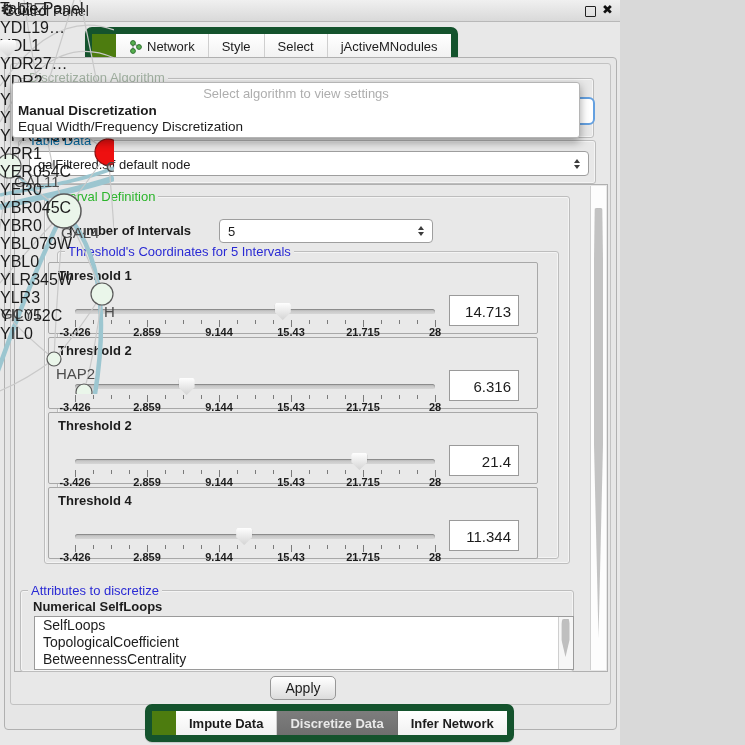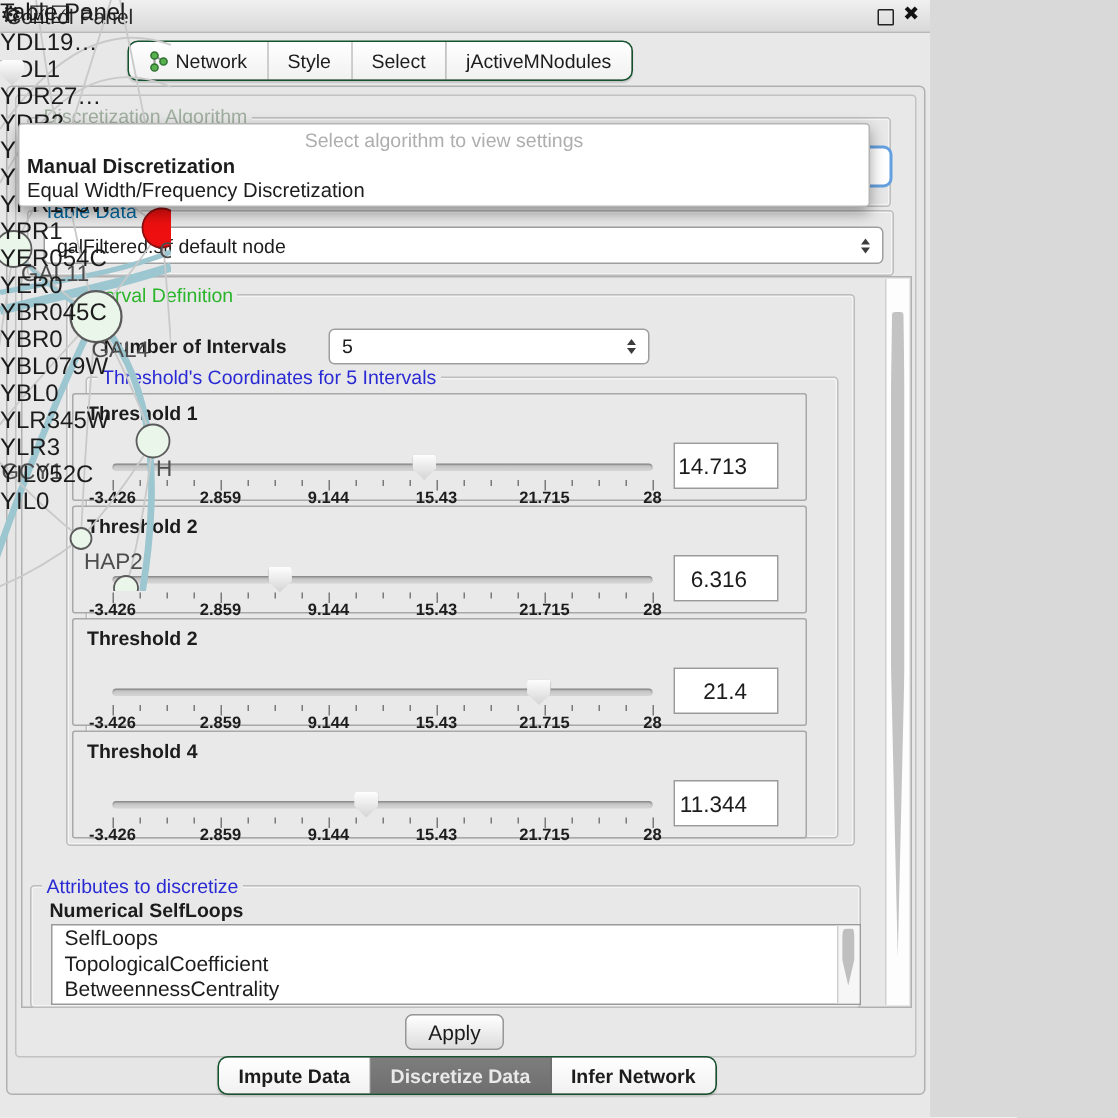--- a/index.html
+++ b/index.html
@@ -10,22 +10,22 @@
   
   .left-panel{left:0;top:0;width:620px;height:745px;background:#e8e8e8;}
   .titlebar{left:0;top:0;width:620px;height:21px;background:linear-gradient(#f0f0f0,#d9d9d9);
             border-bottom:1px solid #b8b8b8;}
   .titlebar .t{position:absolute;left:4px;top:3px;font-size:14px;color:#2a2a2a;}
   .float-ic{position:absolute;left:585px;top:6px;width:9px;height:9px;border:1.5px solid #222;border-radius:1px;}
   .close-ic{position:absolute;left:602px;top:2px;font-size:13px;font-weight:bold;color:#111;
             font-family:"DejaVu Sans",sans-serif;}
 
   
-  .segbar{display:flex;height:25px;background:#737373;border:1px solid #14532d;border-radius:7px;
-          overflow:hidden;box-shadow:0 1px 1px rgba(0,0,0,.15);}
+  .segbar{display:flex;height:25px;background:#4d7c0f;border:7px solid #14532d;border-radius:7px;
+          overflow:hidden;box-shadow:0 1px 1px rgba(0,0,0,.15);padding-left:24px;}
   .seg{display:flex;align-items:center;gap:5px;padding:0 13px;font-size:13px;color:#1c1c1c;
        border-right:1px solid #cfcfcf;background:linear-gradient(#ffffff,#f1f1f1);cursor:default;}
   .seg:last-child{border-right:none;}
   .seg.sel{background:linear-gradient(#7d7d7d,#6f6f6f);color:#e9e9e9;border-right-color:#6f6f6f;}
 
   
   .outer-frame{left:4px;top:57px;width:611px;height:671px;border:1px solid #b0b0b0;border-radius:4px;background:#e6e6e6;}
   .inner-frame{left:10px;top:63px;width:599px;height:640px;border:1px solid #c2c2c2;border-radius:3px;background:#e8e8e8;}
 
   .groupbox{border:1px solid #bdbdbd;border-radius:3px;box-shadow:inset 0 0 0 1px #f4f4f4;}
@@ -59,21 +59,21 @@
          background:linear-gradient(#bdbdbd,#d6d6d6);box-shadow:inset 0 1px 1px rgba(0,0,0,.3);}
   .thumb{position:absolute;top:40px;width:16px;height:17px;
          background:linear-gradient(#fefefe,#d4d4d4);
          clip-path:polygon(8% 0,92% 0,100% 12%,100% 55%,50% 100%,0 55%,0 12%);
          filter:drop-shadow(0 0 1px #777);}
   .ticks{position:absolute;left:26px;top:57px;width:360px;height:8px;}
   .ticks i{position:absolute;top:0;width:1px;background:#7a7a7a;}
   .tscale{position:absolute;left:26px;top:63px;width:360px;height:12px;}
   .tscale span{position:absolute;transform:translateX(-50%);font-size:11px;font-weight:bold;color:#1c1c1c;}
   .vfield{position:absolute;left:400px;top:32px;width:70px;height:31px;background:#fff;border:1px solid #9a9a9a;
-          font-size:15px;text-align:right;line-height:31px;padding-right:20px;box-sizing:border-box;}
+          font-size:15px;text-align:right;line-height:31px;padding-right:7px;box-sizing:border-box;}
 
   
   .attr-list{left:34px;top:616px;width:538px;height:52px;background:#fff;border:1px solid #9a9a9a;overflow:hidden;}
   .attr-list .row{font-size:14px;padding-left:8px;height:17px;line-height:17px;white-space:nowrap;}
   .attr-scroll{position:absolute;right:0;top:0;width:14px;height:100%;background:#f6f6f6;border-left:1px solid #cfcfcf;}
   .attr-scroll .thumb{position:absolute;left:2.5px;top:2px;width:8px;height:38px;background:#bfbfbf;border-radius:4px;}
 
   .apply-btn{left:270px;top:676px;width:64px;height:22px;background:linear-gradient(#ffffff,#dcdcdc);
              border:1px solid #979797;border-radius:5px;font-size:14px;text-align:center;line-height:22px;}
 

